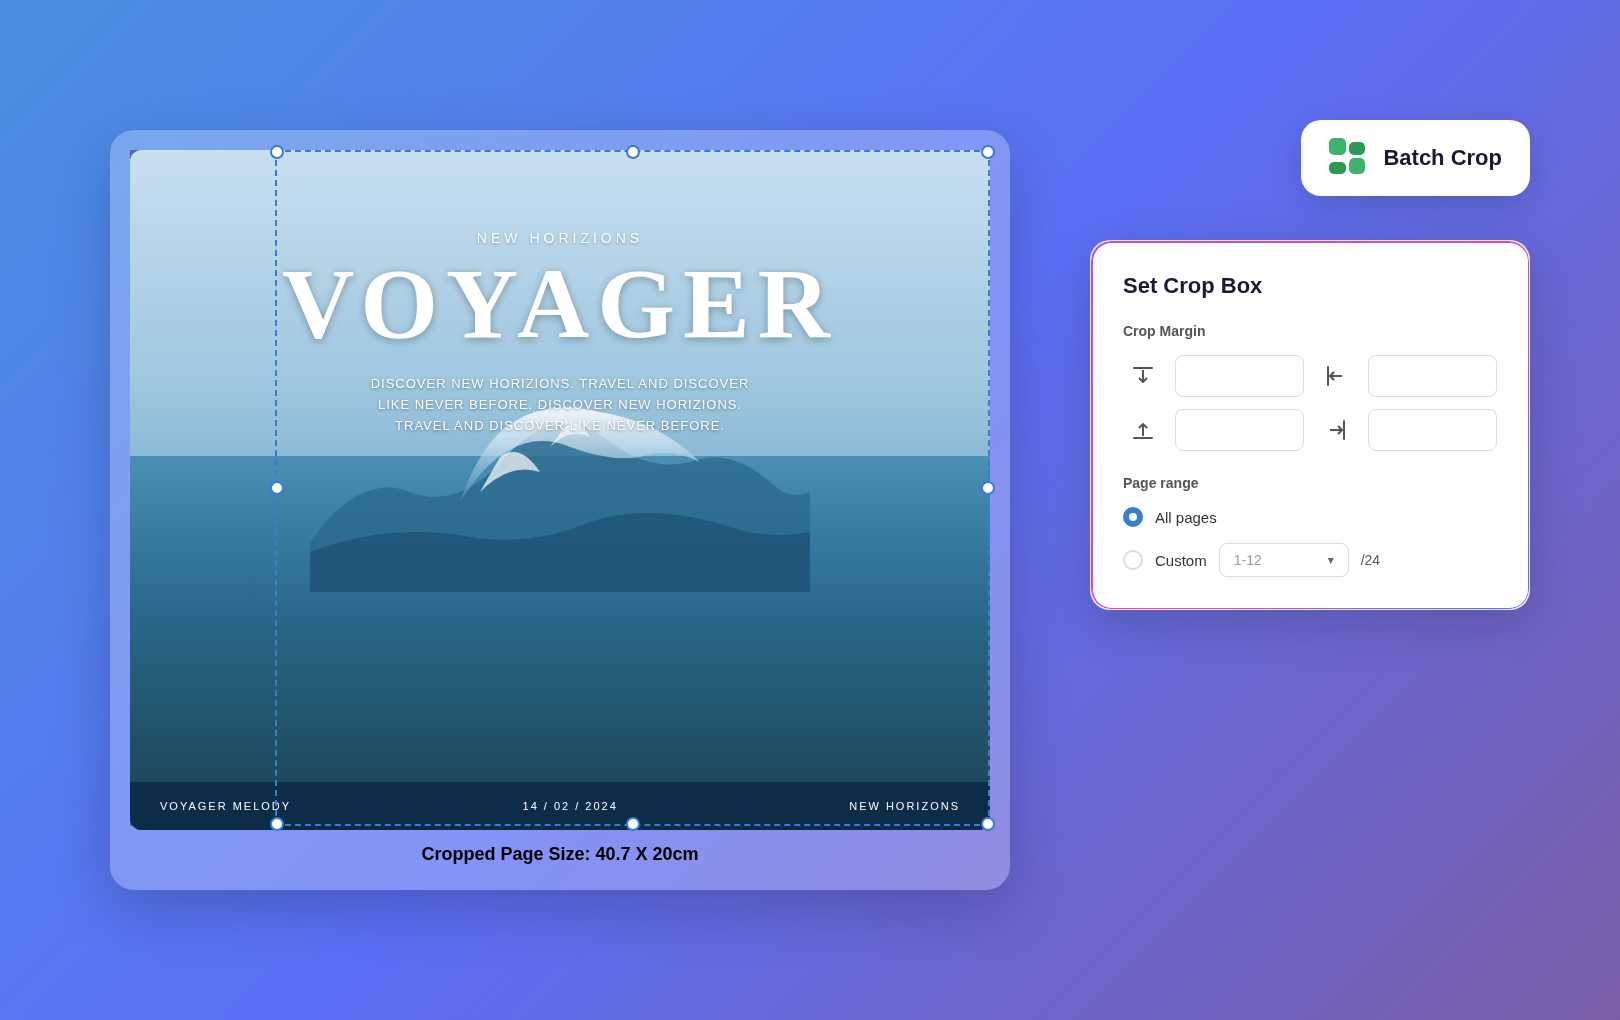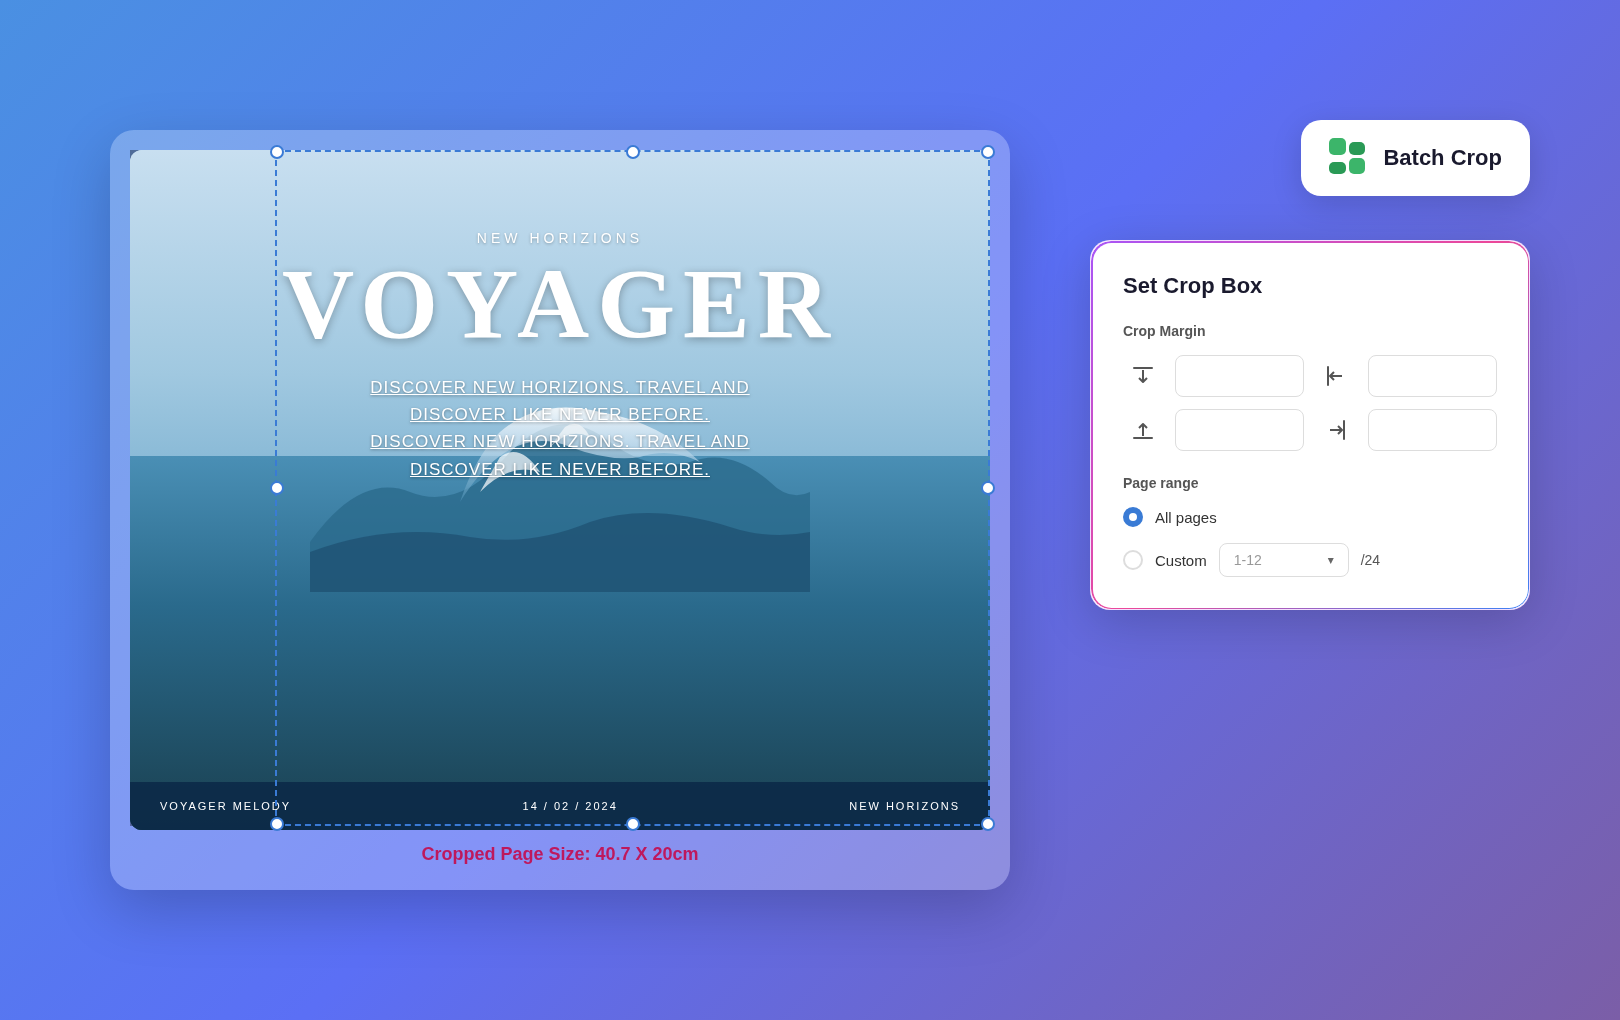--- a/index.html
+++ b/index.html
@@ -99,27 +99,26 @@
       font-size: 100px;
       font-weight: 900;
       letter-spacing: 8px;
       line-height: 1;
       text-shadow: 0 2px 8px rgba(0,0,0,0.3);
       margin-bottom: 20px;
       font-family: Liberation Serif, serif;
     }
 
     .pdf-description {
-      font-size: 17px;
+      font-size: 13px;
       line-height: 1.6;
       max-width: 400px;
       letter-spacing: 1px;
       text-shadow: 0 1px 3px rgba(0,0,0,0.4);
       text-transform: uppercase;
-      text-decoration: underline;
     }
 
     .pdf-footer {
       position: absolute;
       bottom: 0; left: 0; right: 0;
       height: 48px;
       background: rgba(10,40,70,0.85);
       display: flex;
       align-items: center;
       justify-content: space-between;
@@ -168,21 +167,21 @@
       bottom: 64px;
       background: rgba(0,0,0,0.35);
       pointer-events: none;
     }
 
     .cropped-page-size {
       text-align: center;
       margin-top: 14px;
       font-size: 18px;
       font-weight: 700;
-      color: #be185d;
+      color: #000000;
     }
 
     
     .batch-crop-btn {
       position: absolute;
       top: 40px;
       right: -20px;
       background: white;
       border-radius: 20px;
       padding: 18px 28px;

